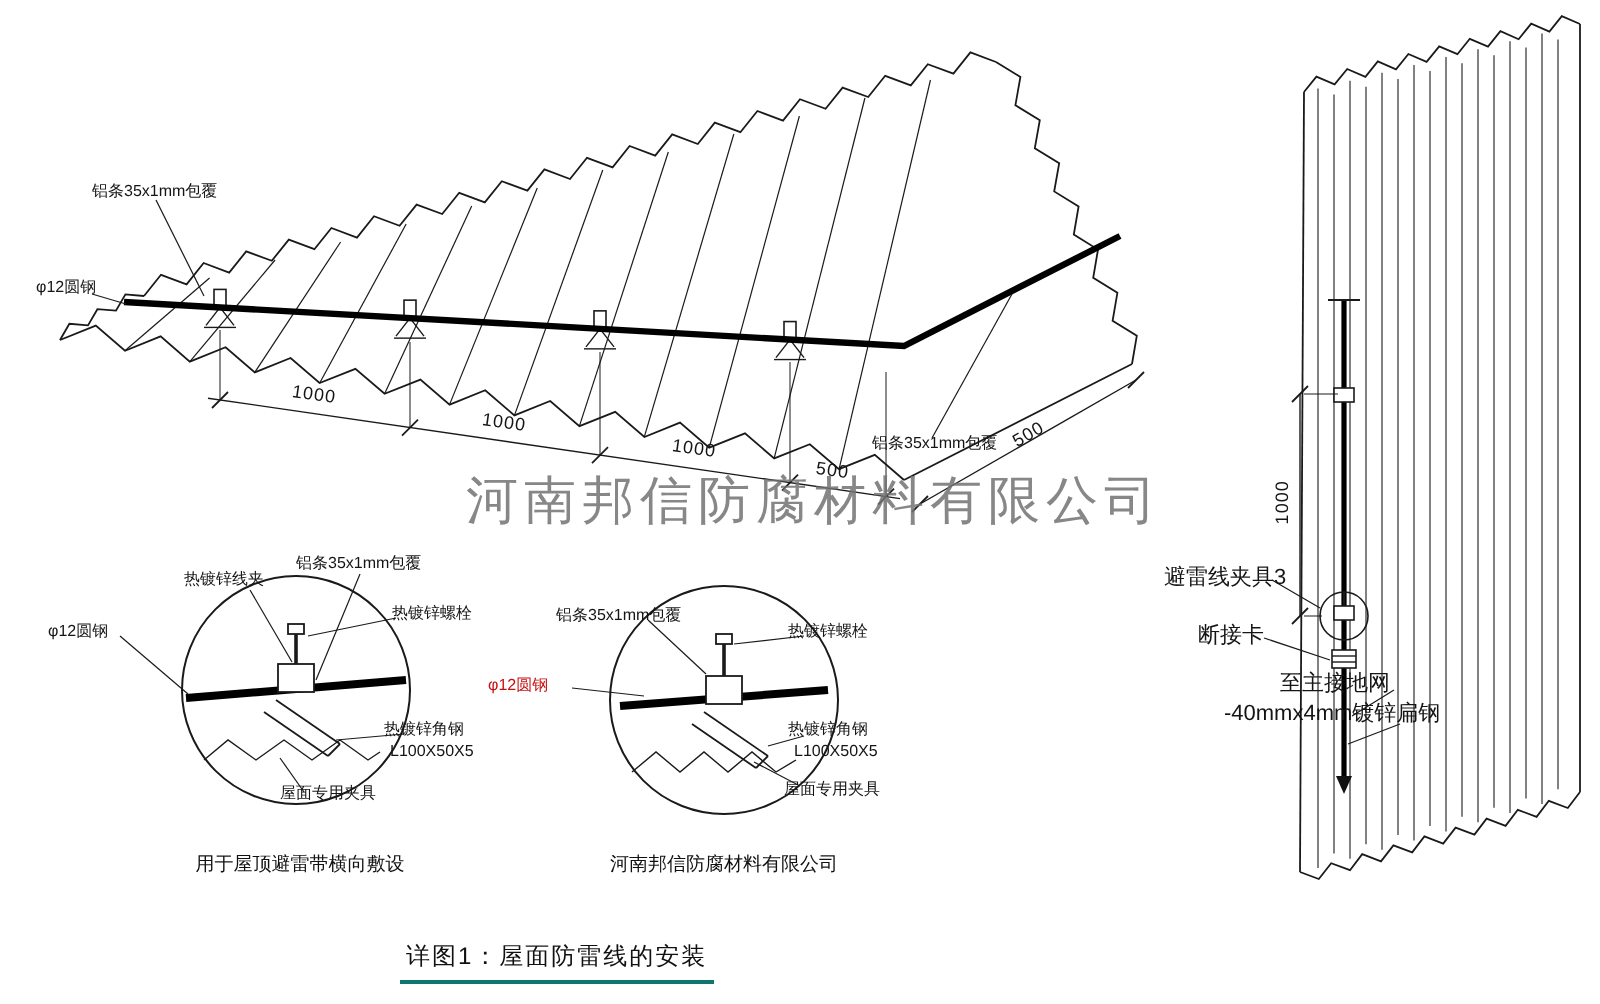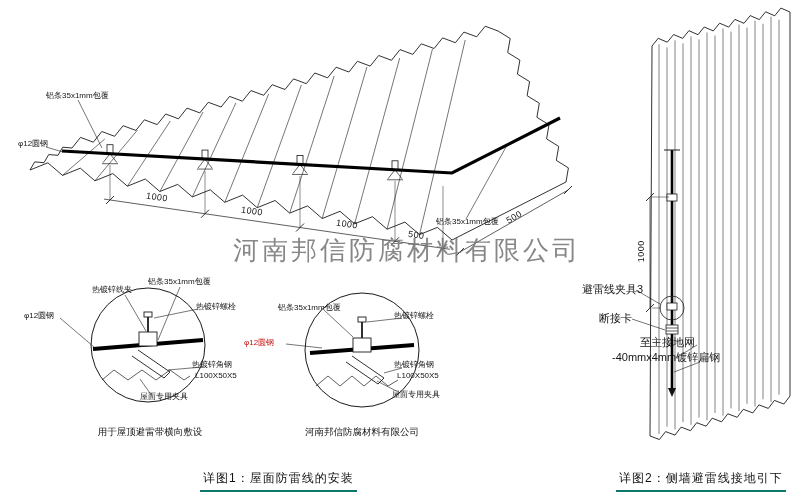--- a/index.html
+++ b/index.html
@@ -207,15 +207,14 @@
   <div class="lbl" style="left:392px;top:390px">屋面专用夹具</div>
   <div class="dsub" style="left:267px;top:426px">河南邦信防腐材料有限公司</div>
 
   <div class="lbl dim rotm90" style="left:630px;top:246px">1000</div>
   <div class="lbl wlbl" style="left:582px;top:283px">避雷线夹具3</div>
   <div class="lbl wlbl" style="left:599px;top:312px">断接卡</div>
   <div class="lbl wlbl" style="left:640px;top:336px">至主接地网</div>
   <div class="lbl wlbl-big" style="left:612px;top:351px">-40mmx4mm镀锌扁钢</div>
 
   <div class="caption" style="left:200px;top:470px">详图1：屋面防雷线的安装</div>
-  <div class="caption" style="left:616px;top:470px">详图2：侧墙避雷线接地引下</div>
 
 </div>
 
 </body></html>

